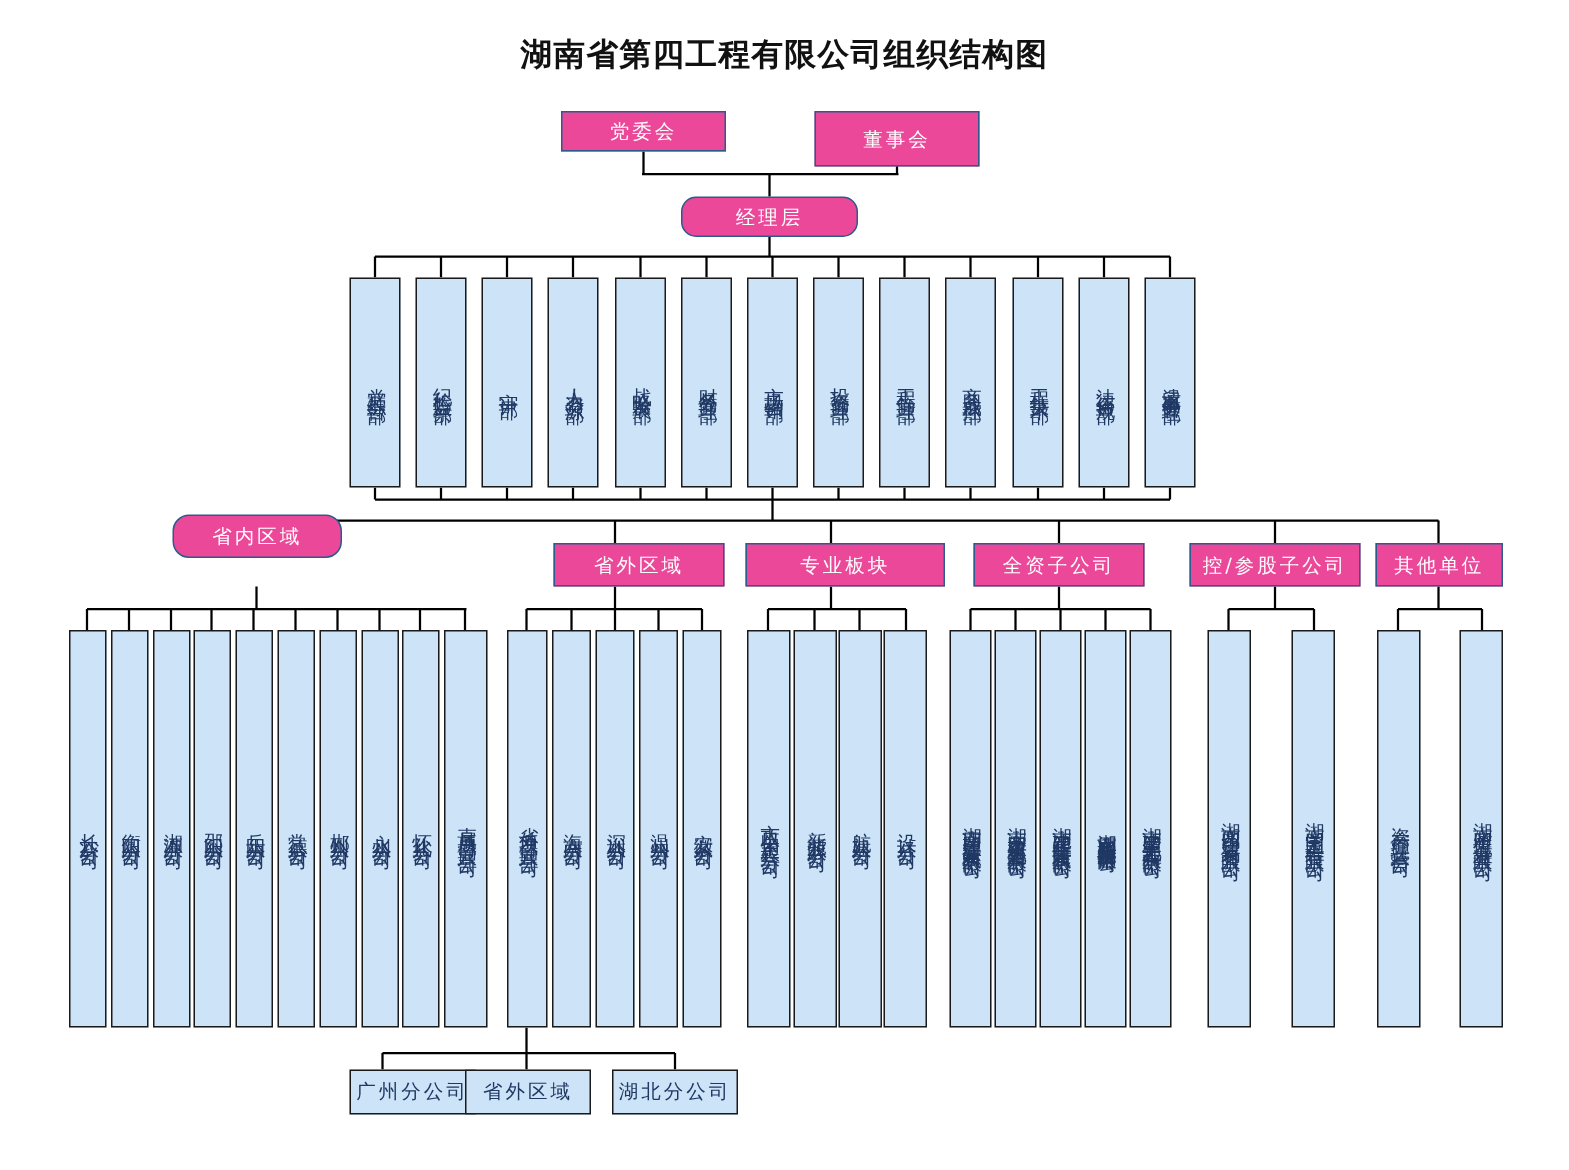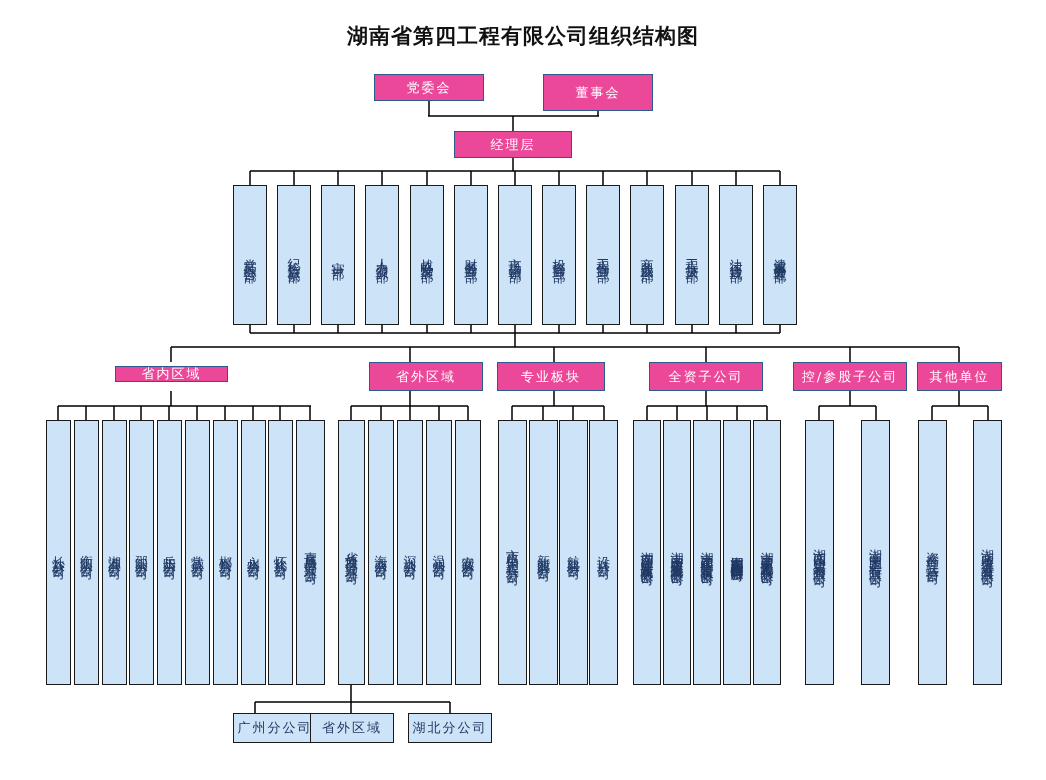--- a/index.html
+++ b/index.html
@@ -37,39 +37,39 @@
       M850 391V406 M819 406H876
       M819 406V420 M876 406V420
       M959 391V406 M932 406H988
       M932 406V420 M988 406V420
       M351 685V702 M255 702H450
       M255 702V713 M351 702V713 M450 702V713"></path>
   </svg>
 
   <div class="hdr" style="left:374px;top:74px;width:110px;height:27px;">党委会</div>
   <div class="hdr" style="left:543px;top:74px;width:110px;height:37px;">董事会</div>
-  <div class="hdr" style="left:454px;top:131px;width:118px;height:27px;">经理层</div>
+  <div class="hdr" style="left:454px;top:131px;width:118px;height:27px;border-radius:10px;">经理层</div>
 
   <div class="leafv" style="left:233px;top:185px;width:34px;height:140px;">党群综合部</div>
   <div class="leafv" style="left:277px;top:185px;width:34px;height:140px;">纪检监察部</div>
   <div class="leafv" style="left:321px;top:185px;width:34px;height:140px;">审计部</div>
   <div class="leafv" style="left:365px;top:185px;width:34px;height:140px;">人力资源部</div>
   <div class="leafv" style="left:410px;top:185px;width:34px;height:140px;">战略发展部</div>
   <div class="leafv" style="left:454px;top:185px;width:34px;height:140px;">财务管理部</div>
   <div class="leafv" style="left:498px;top:185px;width:34px;height:140px;">市场营销部</div>
   <div class="leafv" style="left:542px;top:185px;width:34px;height:140px;">投资管理部</div>
   <div class="leafv" style="left:586px;top:185px;width:34px;height:140px;">工程管理部</div>
   <div class="leafv" style="left:630px;top:185px;width:34px;height:140px;">商务成控部</div>
   <div class="leafv" style="left:675px;top:185px;width:34px;height:140px;">工程技术部</div>
   <div class="leafv" style="left:719px;top:185px;width:34px;height:140px;">法律合规部</div>
   <div class="leafv" style="left:763px;top:185px;width:34px;height:140px;letter-spacing:2px;">遗留事务管理部</div>
 
-  <div class="hdr" style="left:115px;top:366px;width:113px;height:16px;">省内区域</div>
+  <div class="hdr" style="left:115px;top:343px;width:113px;height:29px;border-radius:11px;">省内区域</div>
   <div class="hdr" style="left:353px;top:362px;width:114px;height:29px;margin-left:16px;">省外区域</div>
-  <div class="hdr" style="left:497px;top:362px;width:108px;height:29px;">专业板块</div>
+  <div class="hdr" style="left:497px;top:362px;width:133px;height:29px;">专业板块</div>
   <div class="hdr" style="left:649px;top:362px;width:114px;height:29px;">全资子公司</div>
   <div class="hdr" style="left:793px;top:362px;width:114px;height:29px;">控/参股子公司</div>
   <div class="hdr" style="left:917px;top:362px;width:85px;height:29px;text-align:right;">其他单位</div>
 
   <div class="leafv" style="left:46px;top:420px;width:25px;height:265px;">长沙分公司</div>
   <div class="leafv" style="left:74px;top:420px;width:25px;height:265px;">衡阳分公司</div>
   <div class="leafv" style="left:102px;top:420px;width:25px;height:265px;">湘潭分公司</div>
   <div class="leafv" style="left:129px;top:420px;width:25px;height:265px;">邵阳分公司</div>
   <div class="leafv" style="left:157px;top:420px;width:25px;height:265px;">岳阳分公司</div>
   <div class="leafv" style="left:185px;top:420px;width:25px;height:265px;">常德分公司</div>

